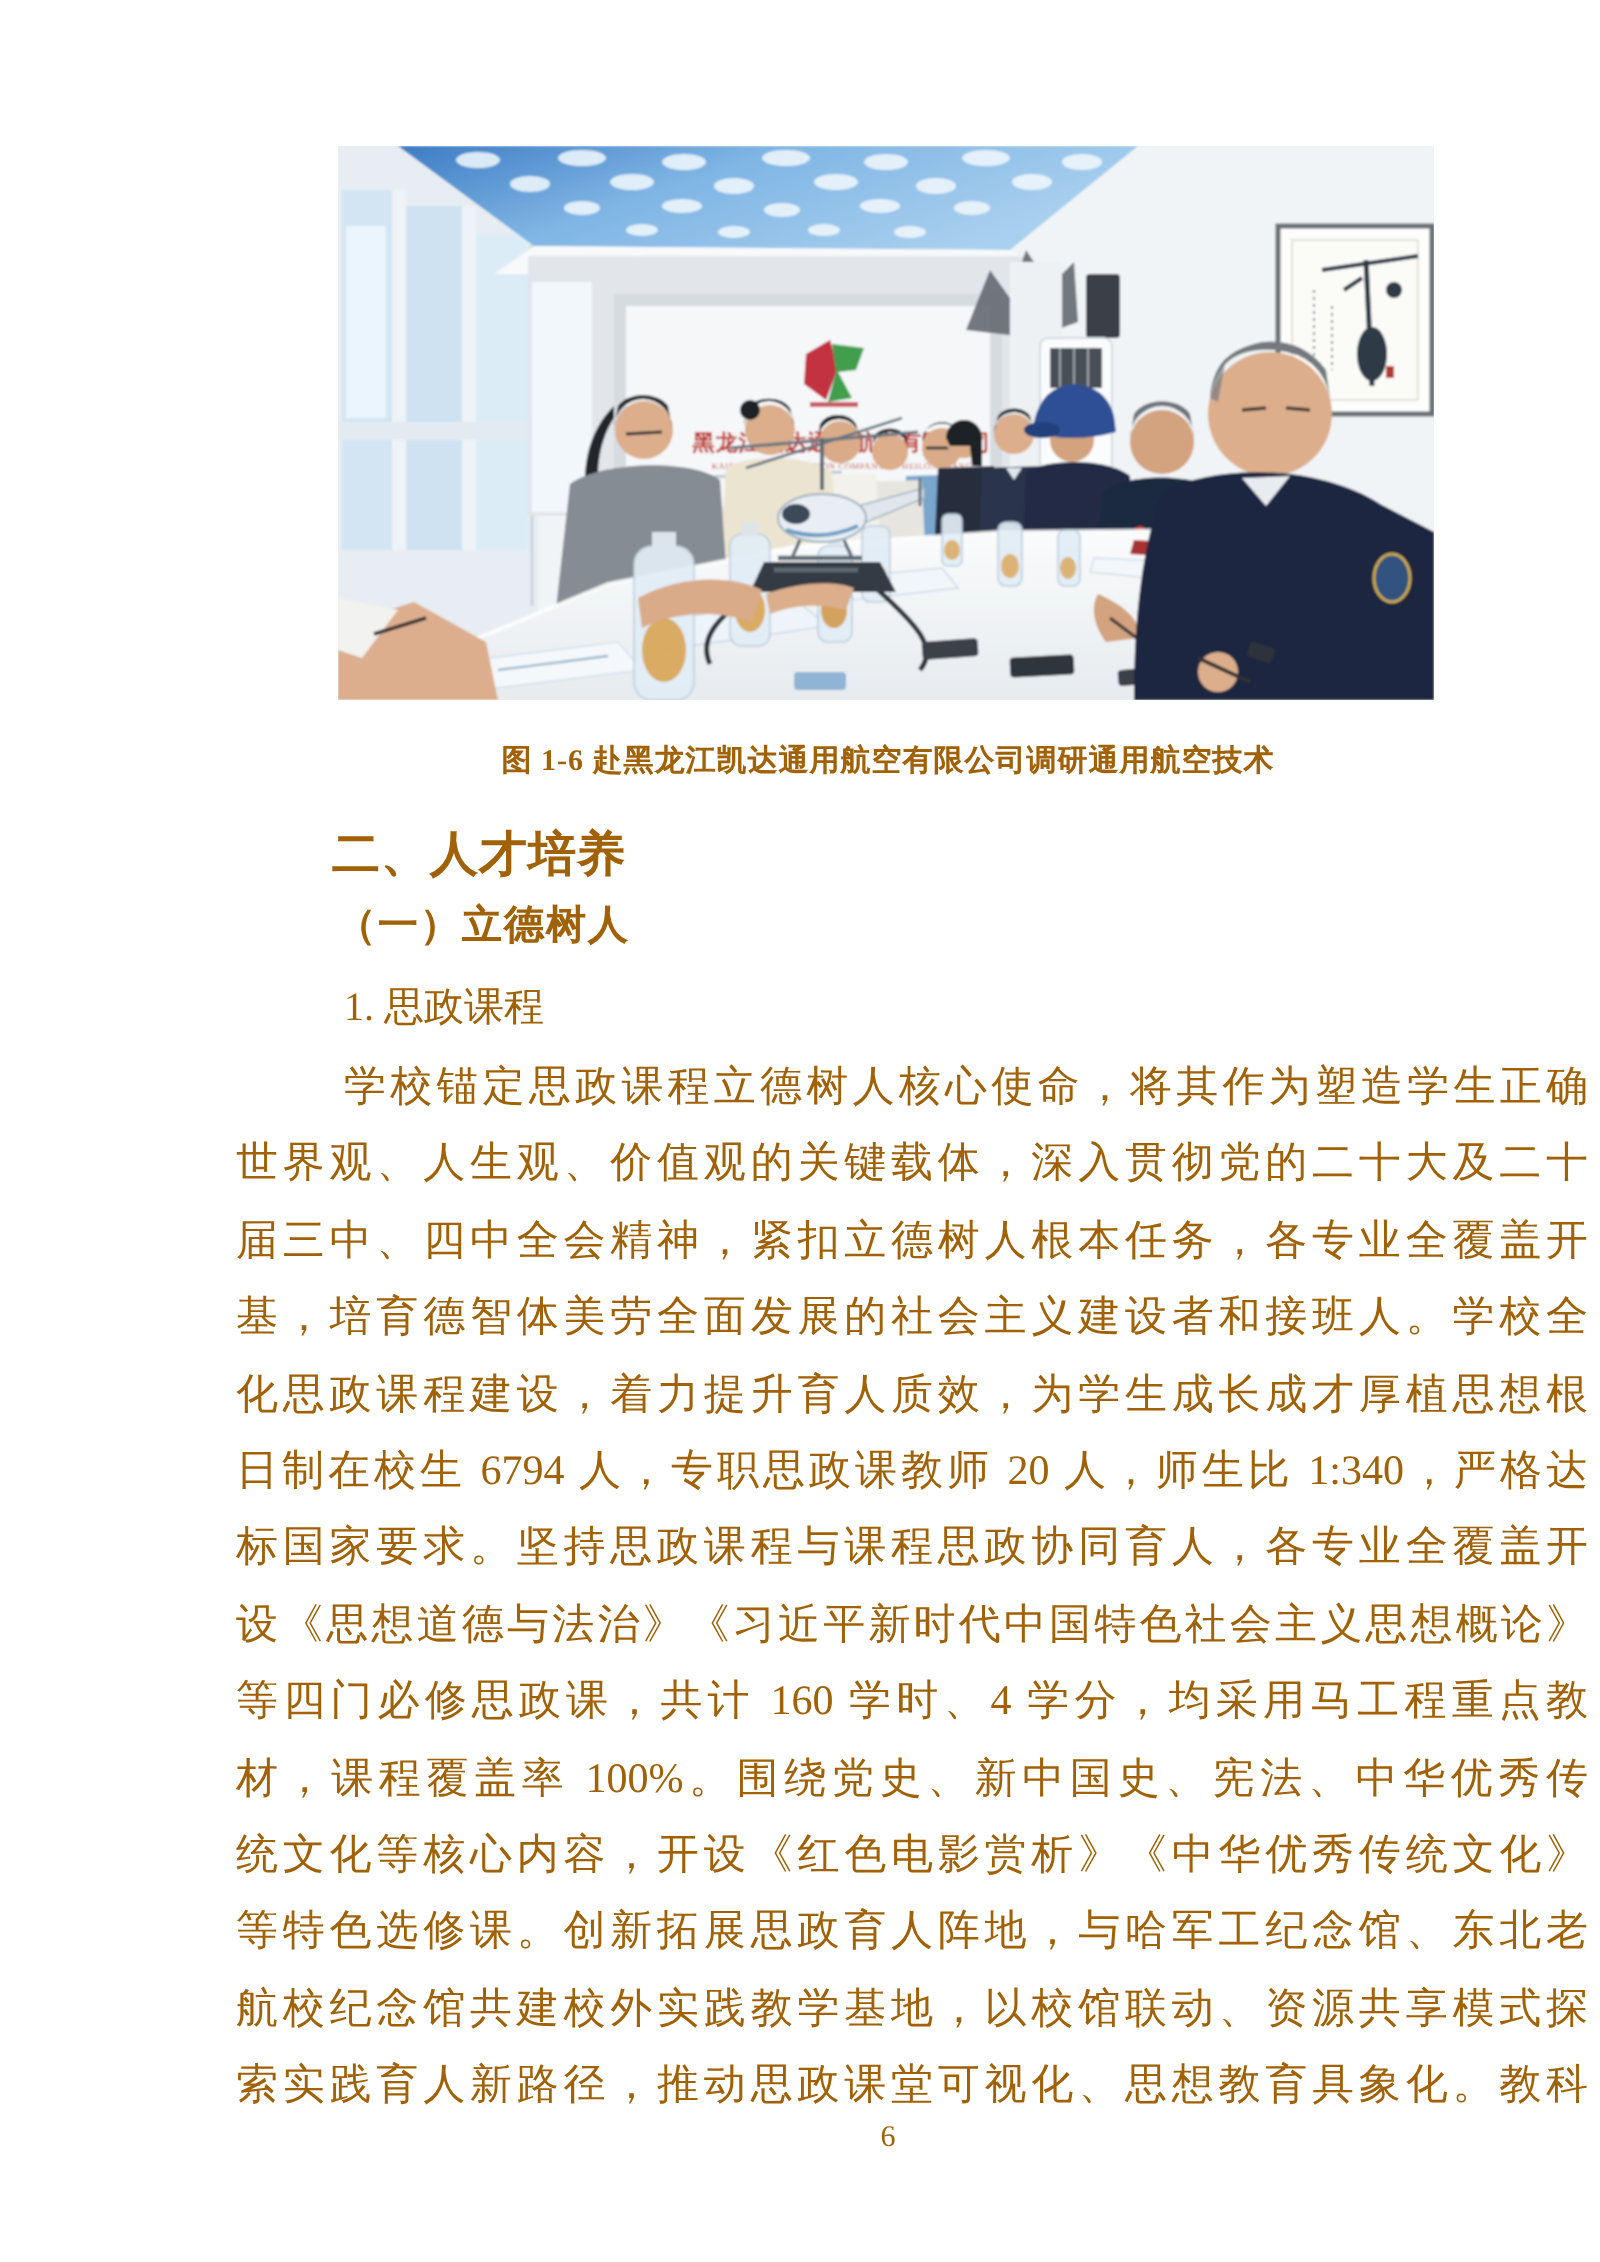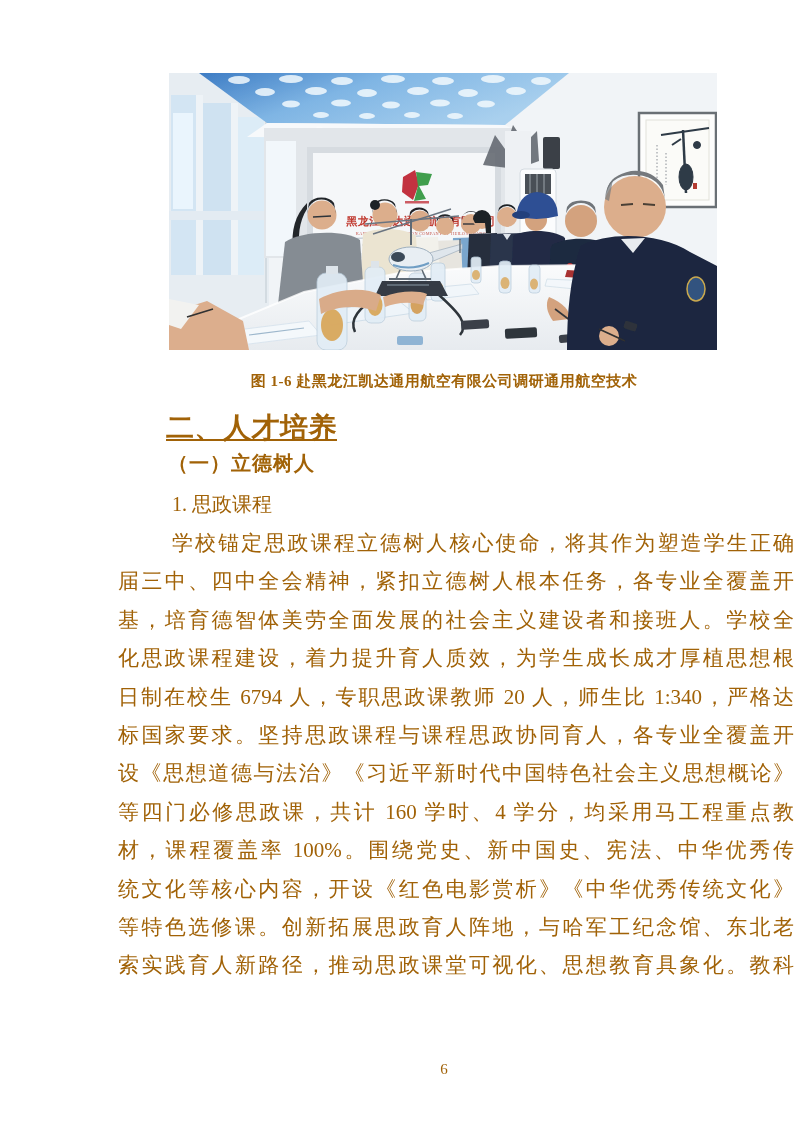--- a/index.html
+++ b/index.html
@@ -12,21 +12,21 @@
     overflow:hidden;background:#eef1f4;
   }
   .photo svg{display:block;width:100%;height:100%;}
   .caption{
     position:absolute;left:0;top:371px;width:800px;text-align:center;
     font-weight:bold;font-size:15px;line-height:20px;letter-spacing:.5px;
   }
   .h1{
     position:absolute;left:122px;top:415px;margin:0;
     font-family:"Liberation Sans","DejaVu Sans",sans-serif;
-    font-weight:bold;font-size:28px;line-height:26px;letter-spacing:.5px;text-decoration:underline;
+    font-weight:bold;font-size:24px;line-height:26px;letter-spacing:.5px;
   }
   .h2{
     position:absolute;left:124px;top:451px;margin:0;
     font-weight:bold;font-size:20px;line-height:24px;letter-spacing:1px;
   }
   .h3{
     position:absolute;left:128px;top:492px;margin:0;
     font-weight:normal;font-size:20px;line-height:24px;font-family:Liberation Serif, serif;
   }
   .body-text{position:absolute;left:74px;top:524px;width:676px;}
@@ -346,28 +346,30 @@
   </figure>
 
   <div class="caption">图 1-6 赴黑龙江凯达通用航空有限公司调研通用航空技术</div>
 
   <div class="h1">二、人才培养</div>
   <div class="h2">（一）立德树人</div>
   <div class="h3">1. 思政课程</div>
 
   <div class="body-text">
     <div class="line indent">学校锚定思政课程立德树人核心使命，将其作为塑造学生正确</div>
+    <div class="line">世界观、人生观、价值观的关键载体，深入贯彻党的二十大及二十</div>
     <div class="line">届三中、四中全会精神，紧扣立德树人根本任务，各专业全覆盖开</div>
     <div class="line">基，培育德智体美劳全面发展的社会主义建设者和接班人。学校全</div>
     <div class="line">化思政课程建设，着力提升育人质效，为学生成长成才厚植思想根</div>
     <div class="line">日制在校生 6794 人，专职思政课教师 20 人，师生比 1:340，严格达</div>
     <div class="line">标国家要求。坚持思政课程与课程思政协同育人，各专业全覆盖开</div>
     <div class="line">设《思想道德与法治》《习近平新时代中国特色社会主义思想概论》</div>
     <div class="line">等四门必修思政课，共计 160 学时、4 学分，均采用马工程重点教</div>
     <div class="line">材，课程覆盖率 100%。围绕党史、新中国史、宪法、中华优秀传</div>
     <div class="line">统文化等核心内容，开设《红色电影赏析》《中华优秀传统文化》</div>
     <div class="line">等特色选修课。创新拓展思政育人阵地，与哈军工纪念馆、东北老</div>
+    <div class="line">航校纪念馆共建校外实践教学基地，以校馆联动、资源共享模式探</div>
     <div class="line">索实践育人新路径，推动思政课堂可视化、思想教育具象化。教科</div>
   </div>
 
   <div class="pageno">6</div>
 
 </div>
 
 </body></html>

